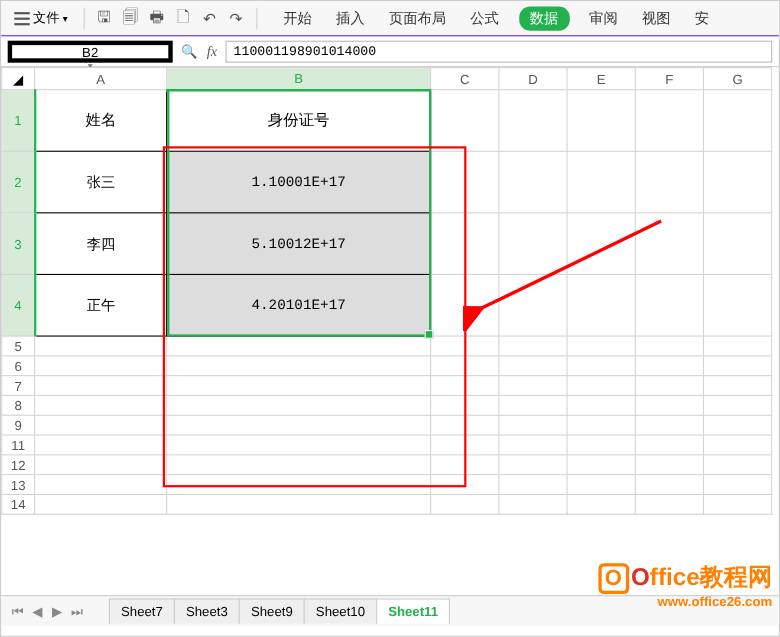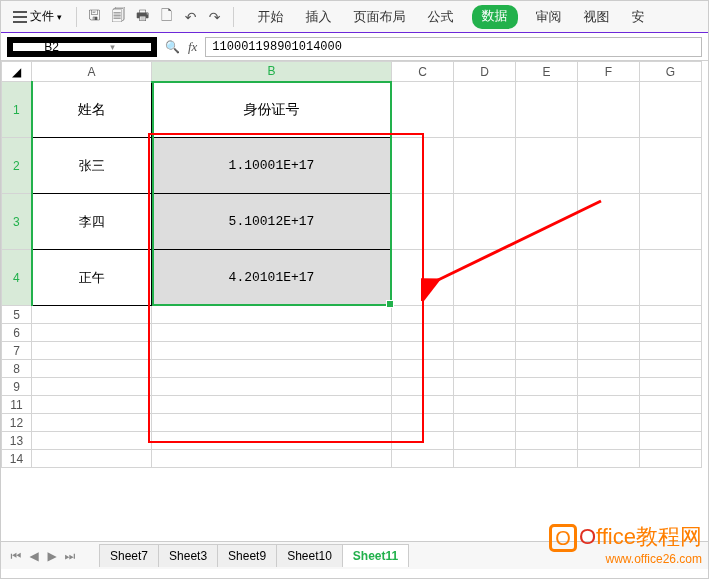--- a/index.html
+++ b/index.html
@@ -5,26 +5,26 @@
   * { box-sizing: border-box; margin: 0; padding: 0; }
   body { font-family: "Microsoft YaHei", Arial, sans-serif; font-size: 12px; background: #fff; width: 709px; height: 579px; position: relative; overflow: hidden; border: 1px solid #ccc; }
   
   .toolbar { height: 32px; background: #f7f7f7; border-bottom: 1px solid #6d28d9; display: flex; align-items: center; padding: 0 6px; gap: 4px; }
   .tb-sep { width: 1px; height: 20px; background: #d0d0d0; margin: 0 4px; }
   .file-btn { display: flex; align-items: center; gap: 3px; padding: 2px 6px; cursor: pointer; }
   .menu-icon { display: inline-block; width: 14px; height: 12px; }
   .menu-icon span, .menu-icon::before, .menu-icon::after { content:""; display:block; height:2px; background:#555; margin-bottom:3px; }
   .menu-icon::before, .menu-icon::after { content:""; }
   .tb-icon { width: 20px; height: 20px; display: flex; align-items: center; justify-content: center; cursor: pointer; color: #555; font-size: 14px; }
-  .tabs { display: flex; gap: 14px; margin-left: 12px; font-size: 13px; }
+  .tabs { display: flex; gap: 14px; margin-left: 12px; font-size: 13px; align-items: center; }
   .tab { cursor: pointer; color: #333; padding: 3px 4px; }
   .tab-active { background: #22b14c; color: #fff; border-radius: 10px; padding: 2px 10px; }
   
   .formula-row { height: 28px; border-bottom: 1px solid #d0d0d0; display: flex; align-items: center; padding: 0 6px; gap: 8px; }
-  .name-box { width: 150px; height: 20px; border: 6px solid #000000; display: flex; align-items: center; padding: 0 8px; background: #fff; font-family: Arial; }
+  .name-box { width: 150px; height: 20px; border: 4px solid #000000; display: flex; align-items: center; padding: 0 8px; background: #fff; font-family: Arial; flex-direction: column; }
   .name-box span { flex: 1; text-align: center; }
   .nb-caret { font-size: 9px; color: #888; }
   .fx-area { display: flex; align-items: center; gap: 8px; flex: 1; }
   .fx-label { font-style: italic; font-family: "Times New Roman"; font-size: 13px; color: #555; }
   .formula-input { flex: 1; height: 20px; border: 1px solid #bbb; padding: 1px 6px; font-family: Liberation Mono, monospace; font-size: 12px; }
   
   .grid-area { position: relative; height: 480px; overflow: hidden; }
   table.grid { border-collapse: collapse; table-layout: fixed; position: absolute; top: 0; left: 0; }
   .grid th, .grid td { border: 1px solid #d4d4d4; background: #fff; font-weight: normal; }
   .corner { width: 30px; height: 20px; background: #eee; border: 1px solid #ccc; }
@@ -45,21 +45,21 @@
   .green-sel { position: absolute; border: 2px solid #22b14c; pointer-events: none; left: 151px; top: 20px; width: 240px; height: 225px; }
   .green-sel::after { content: ""; position: absolute; right: -4px; bottom: -4px; width: 6px; height: 6px; background: #22b14c; border: 1px solid #fff; }
   .red-box { position: absolute; border: 2px solid #ff0000; pointer-events: none; left: 147px; top: 72px; width: 276px; height: 310px; }
   .arrow { position: absolute; left: 420px; top: 130px; pointer-events: none; }
   
   .sheet-bar { height: 28px; border-top: 1px solid #ccc; display: flex; align-items: center; padding: 0 6px; font-family: Arial; font-size: 12px; background: #f7f7f7; }
   .nav-btn { width: 18px; text-align: center; color: #888; cursor: pointer; }
   .sheet-tab { padding: 4px 10px; border: 1px solid #ccc; border-bottom: none; background: #efefef; margin-right: -1px; cursor: pointer; }
   .sheet-tab.active { background: #fff; color: #22b14c; font-weight: bold; }
   
-  .watermark { position: absolute; right: 6px; bottom: 12px; text-align: right; font-weight: normal; pointer-events: none; }
+  .watermark { position: absolute; right: 6px; bottom: 24px; text-align: right; font-weight: bold; pointer-events: none; }
   .wm1 { font-size: 22px; color: #ff7f00; }
   .wm1 .o { color: #e03020; }
   .wm2 { font-size: 12px; color: #ff7f00; }
   .wm-logo { display:inline-block; border:3px solid #ff7f00; color:#ff7f00; width:28px; height:28px; text-align:center; line-height:22px; border-radius:5px; font-size:20px; vertical-align:middle; margin-right:2px; }
 </style>
 </head>
 <body>
 
 <div class="toolbar">
   <div class="file-btn">

